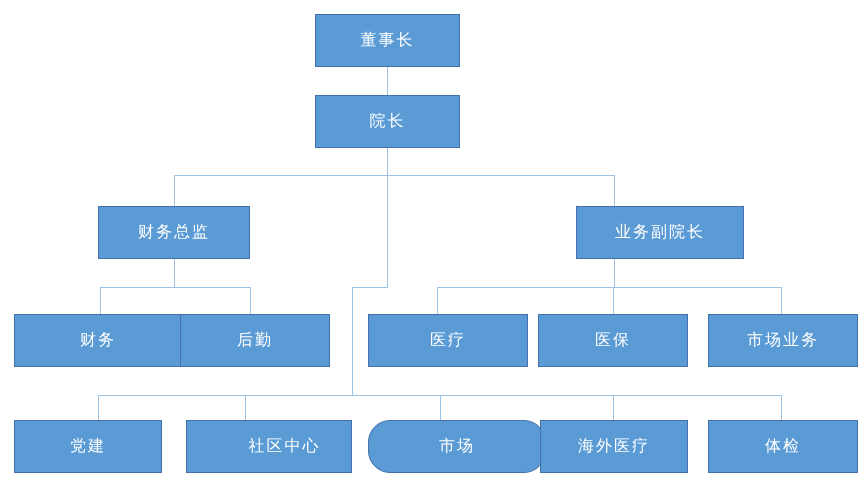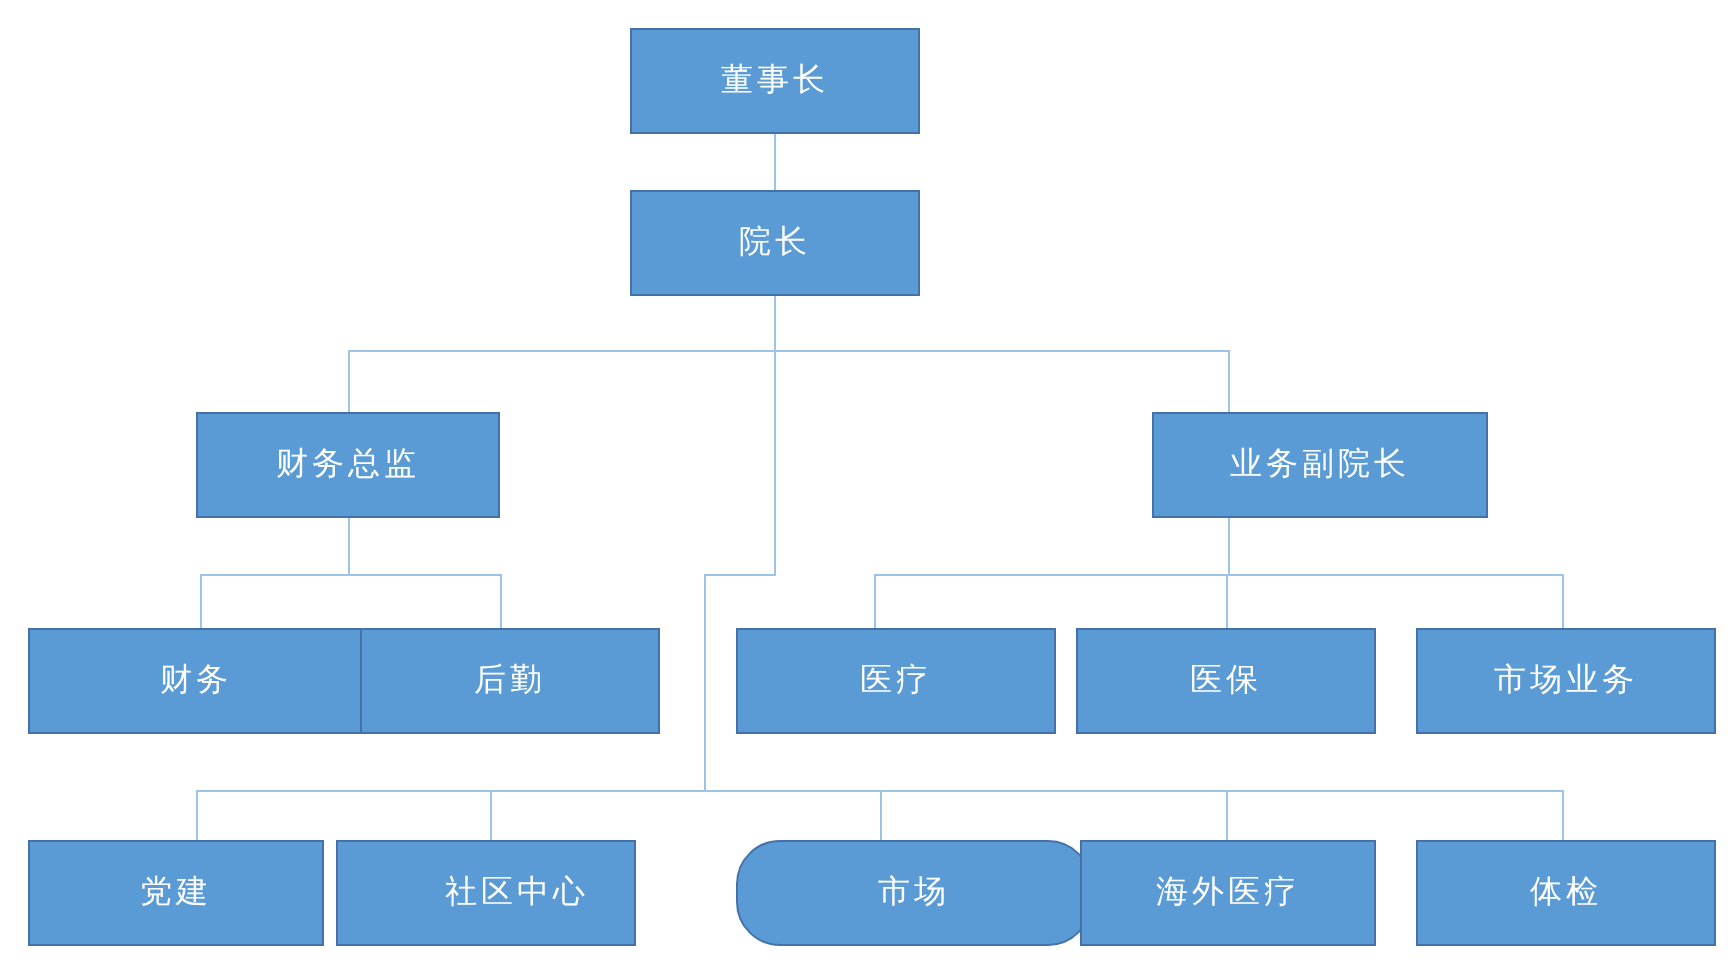--- a/index.html
+++ b/index.html
@@ -93,21 +93,21 @@
   <div class="node" style="left:538px; top:314px; width:150px;">
     <span class="node-label">医保</span>
   </div>
   <div class="node" style="left:14px; top:420px; width:148px;">
     <span class="node-label">党建</span>
   </div>
 
   <div class="node" style="left:708px; top:314px; width:150px;">
     <span class="node-label">市场业务</span>
   </div>
-  <div class="node" style="left:168px; top:420px; width:150px;padding-left:31px;">
+  <div class="node" style="left:186px; top:420px; width:166px;padding-left:31px;">
     <span class="node-label">社区中心</span>
   </div>
   <div class="node" style="left:368px; top:420px; width:178px;border-radius:22px;">
     <span class="node-label">市场</span>
   </div>
   <div class="node" style="left:708px; top:420px; width:150px;">
     <span class="node-label">体检</span>
   </div>
   <div class="node" style="left:540px; top:420px; width:148px;">
     <span class="node-label">海外医疗</span>

